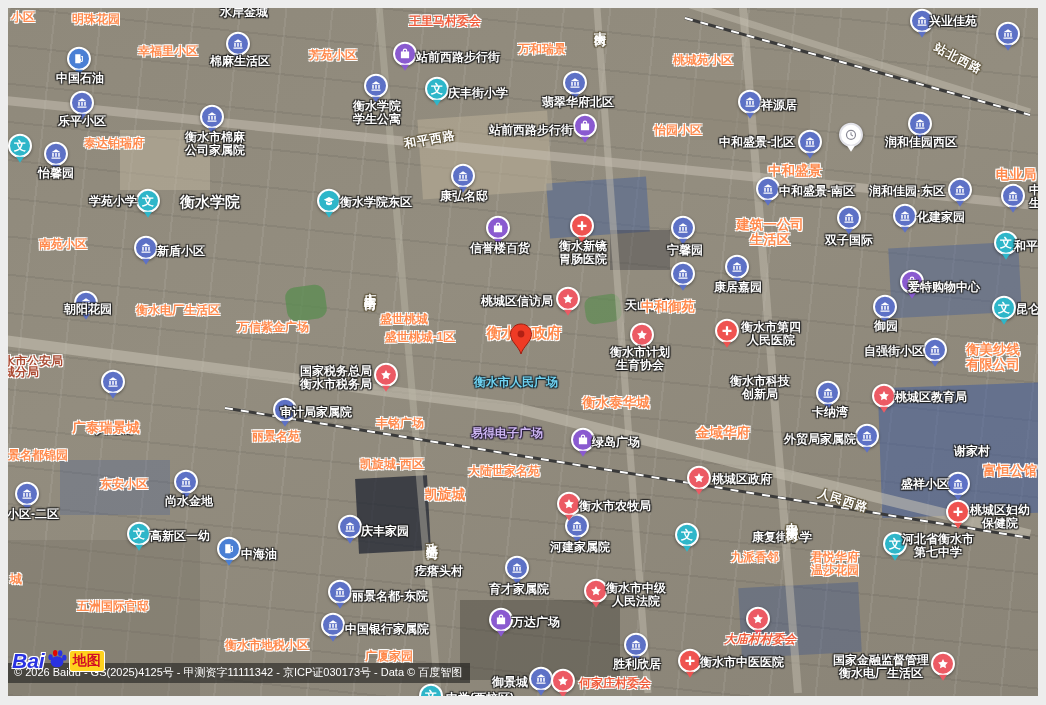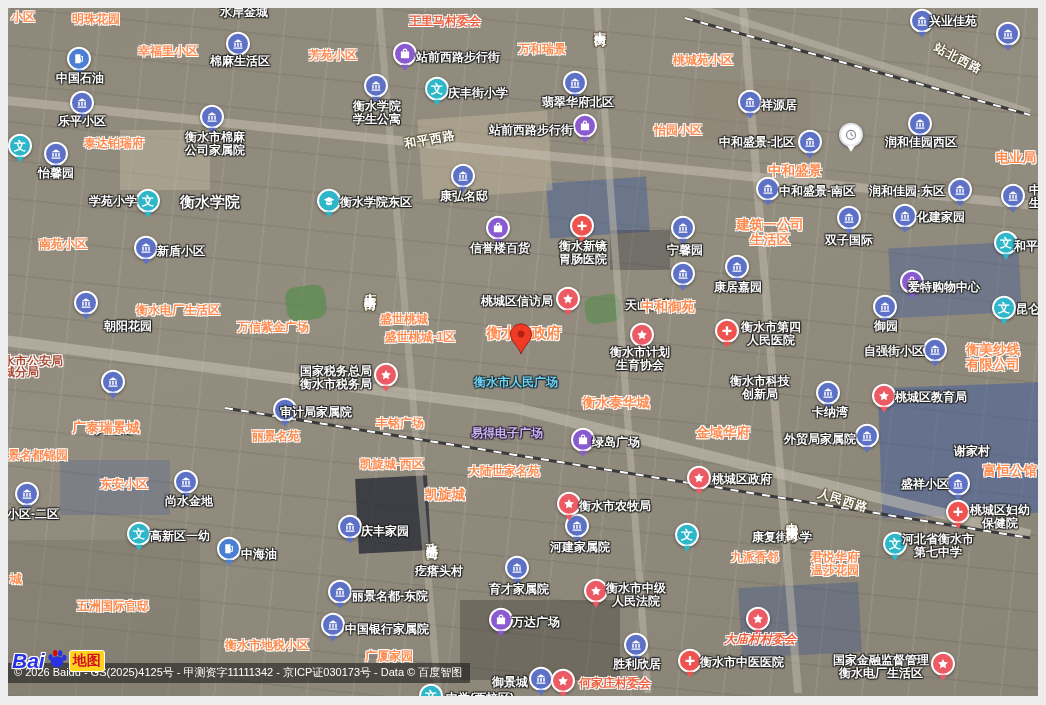--- a/index.html
+++ b/index.html
@@ -487,21 +487,21 @@
     </div>
     <div class="lbl s-w" style="left: 899px; top: 184px;">
       <span>润和佳园·东区</span>
     </div>
     <div class="lbl s-w" style="left: 809px; top: 184px;">
       <span>中和盛景-南区</span>
     </div>
     <div class="lbl s-oa" style="left: 787px; top: 163px;">
       <span>中和盛景</span>
     </div>
-    <div class="lbl s-oa" style="left: 1008px; top: 150px;">
+    <div class="lbl s-oa" style="left: 1008px; top: 167px;">
       <span>电业局</span>
     </div>
     <div class="lbl s-w" style="left: 933px; top: 210px;">
       <span>化建家园</span>
     </div>
     <div class="lbl s-w" style="left: 1027px; top: 189px;">
       <span>中</span>
       <span>生</span>
     </div>
     <div class="lbl s-w" style="left: 841px; top: 233px;">
@@ -686,21 +686,21 @@
     </div>
     <div class="lbl s-o" style="left: 412px; top: 330px;">
       <span>盛世桃城-1区</span>
     </div>
     <div class="lbl s-o" style="left: 265px; top: 320px;">
       <span>万信紫金广场</span>
     </div>
     <div class="lbl s-o" style="left: 170px; top: 303px;">
       <span>衡水电厂生活区</span>
     </div>
-    <div class="lbl s-w" style="left: 80px; top: 319px; margin-left: 40px;">
+    <div class="lbl s-w" style="left: 80px; top: 302px;">
       <span>朝阳花园</span>
     </div>
     <div class="lbl s-g" style="left: 25px; top: 354px;">
       <span>水市公安局</span>
     </div>
     <div class="lbl s-g" style="left: 13px; top: 365px;">
       <span>城分局</span>
     </div>
     <div class="lbl s-w" style="left: 106px; top: 394px; margin-top: 28px;">
       <span>兴逸城</span>

